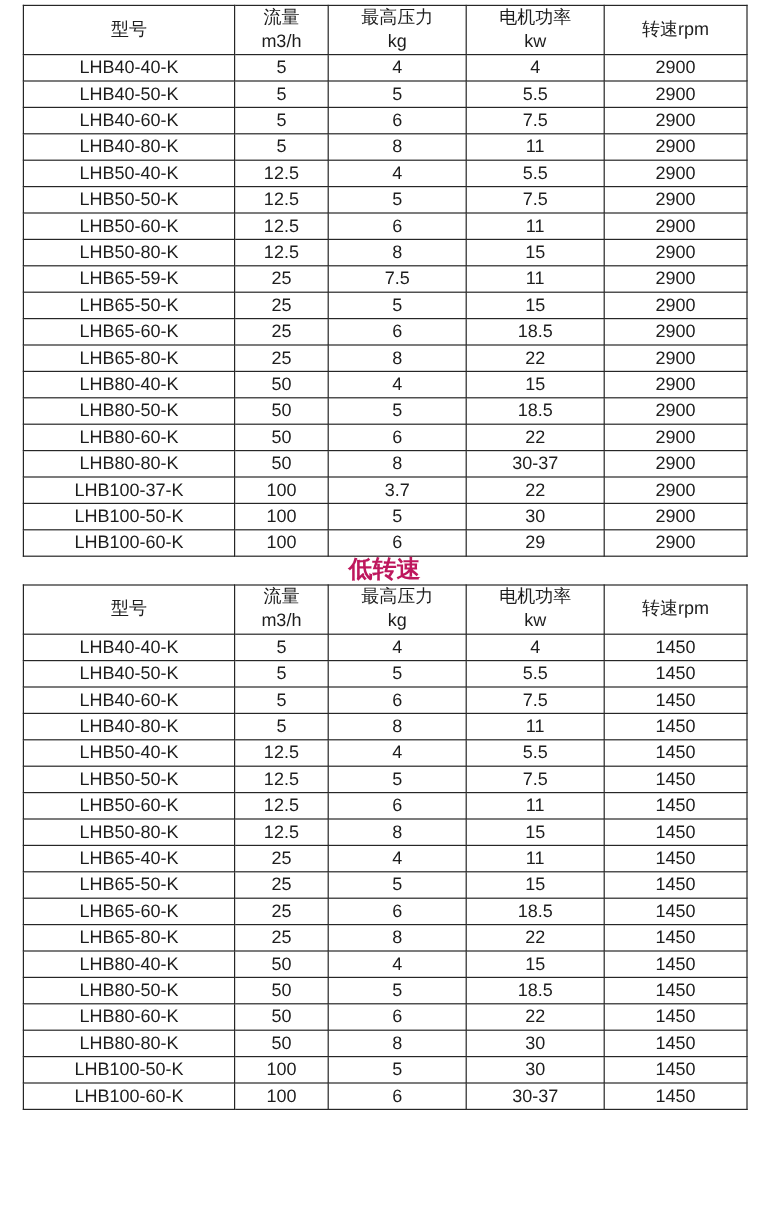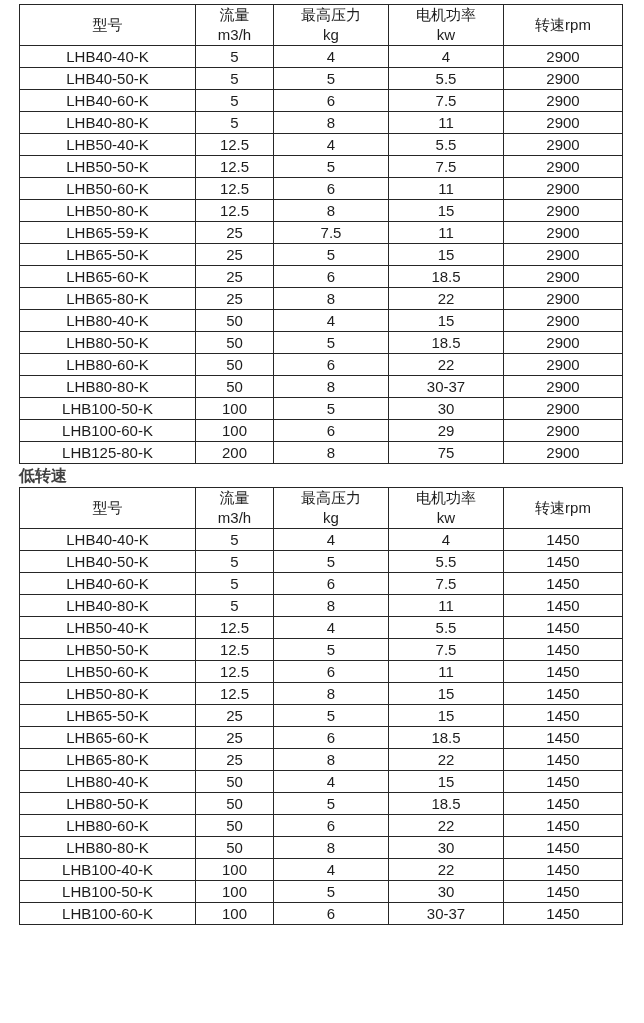--- a/index.html
+++ b/index.html
@@ -47,24 +47,24 @@
   .c-model    { width: 176px; }
   .c-flow     { width: 78px;  }
   .c-pressure { width: 115px; }
   .c-power    { width: 115px; }
   .c-speed    { width: 119px; }
   .section-divider {
     width: 603px;
     margin-left: 19px;
     height: 23px;
     line-height: 23px;
-    text-align: left;
-    font-size: 16px;
+    text-align: center;
+    font-size: 20px;
     font-weight: bold;
-    color: #404040;
+    color: #be185d;
   }
 </style>
 </head>
 <body>
 
 <table class="spec-table">
   <colgroup>
     <col class="c-model">
       <col class="c-flow">
       <col class="c-pressure">
@@ -202,38 +202,38 @@
         <td>2900</td>
       </tr>
       <tr>
         <td>LHB80-80-K</td>
         <td>50</td>
         <td>8</td>
         <td>30-37</td>
         <td>2900</td>
       </tr>
       <tr>
+        <td>LHB100-37-K</td>
+        <td>100</td>
+        <td>3.7</td>
+        <td>22</td>
+        <td>2900</td>
+      </tr>
+      <tr>
         <td>LHB100-50-K</td>
         <td>100</td>
         <td>5</td>
         <td>30</td>
         <td>2900</td>
       </tr>
       <tr>
         <td>LHB100-60-K</td>
         <td>100</td>
         <td>6</td>
         <td>29</td>
-        <td>2900</td>
-      </tr>
-      <tr>
-        <td>LHB125-80-K</td>
-        <td>200</td>
-        <td>8</td>
-        <td>75</td>
         <td>2900</td>
       </tr>
     </tbody>
 </table>
 
 <div class="section-divider">低转速</div>
 
 <table class="spec-table">
   <colgroup>
     <col class="c-model">
@@ -317,20 +317,27 @@
         <td>1450</td>
       </tr>
       <tr>
         <td>LHB50-80-K</td>
         <td>12.5</td>
         <td>8</td>
         <td>15</td>
         <td>1450</td>
       </tr>
       <tr>
+        <td>LHB65-40-K</td>
+        <td>25</td>
+        <td>4</td>
+        <td>11</td>
+        <td>1450</td>
+      </tr>
+      <tr>
         <td>LHB65-50-K</td>
         <td>25</td>
         <td>5</td>
         <td>15</td>
         <td>1450</td>
       </tr>
       <tr>
         <td>LHB65-60-K</td>
         <td>25</td>
         <td>6</td>
@@ -363,27 +370,20 @@
         <td>50</td>
         <td>6</td>
         <td>22</td>
         <td>1450</td>
       </tr>
       <tr>
         <td>LHB80-80-K</td>
         <td>50</td>
         <td>8</td>
         <td>30</td>
-        <td>1450</td>
-      </tr>
-      <tr>
-        <td>LHB100-40-K</td>
-        <td>100</td>
-        <td>4</td>
-        <td>22</td>
         <td>1450</td>
       </tr>
       <tr>
         <td>LHB100-50-K</td>
         <td>100</td>
         <td>5</td>
         <td>30</td>
         <td>1450</td>
       </tr>
       <tr>

